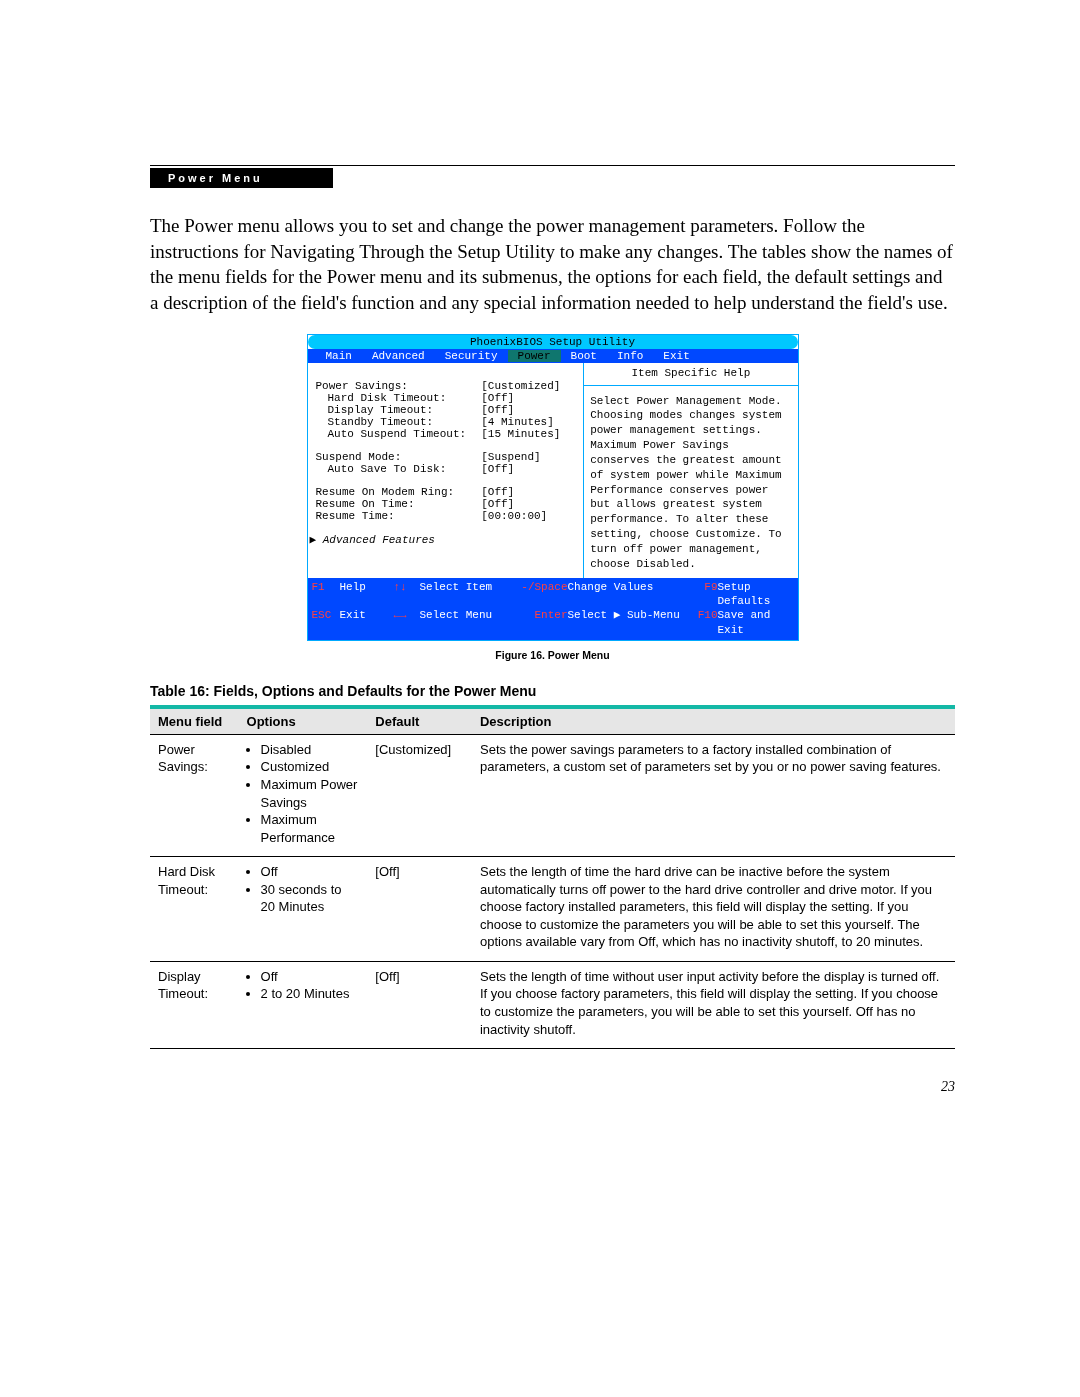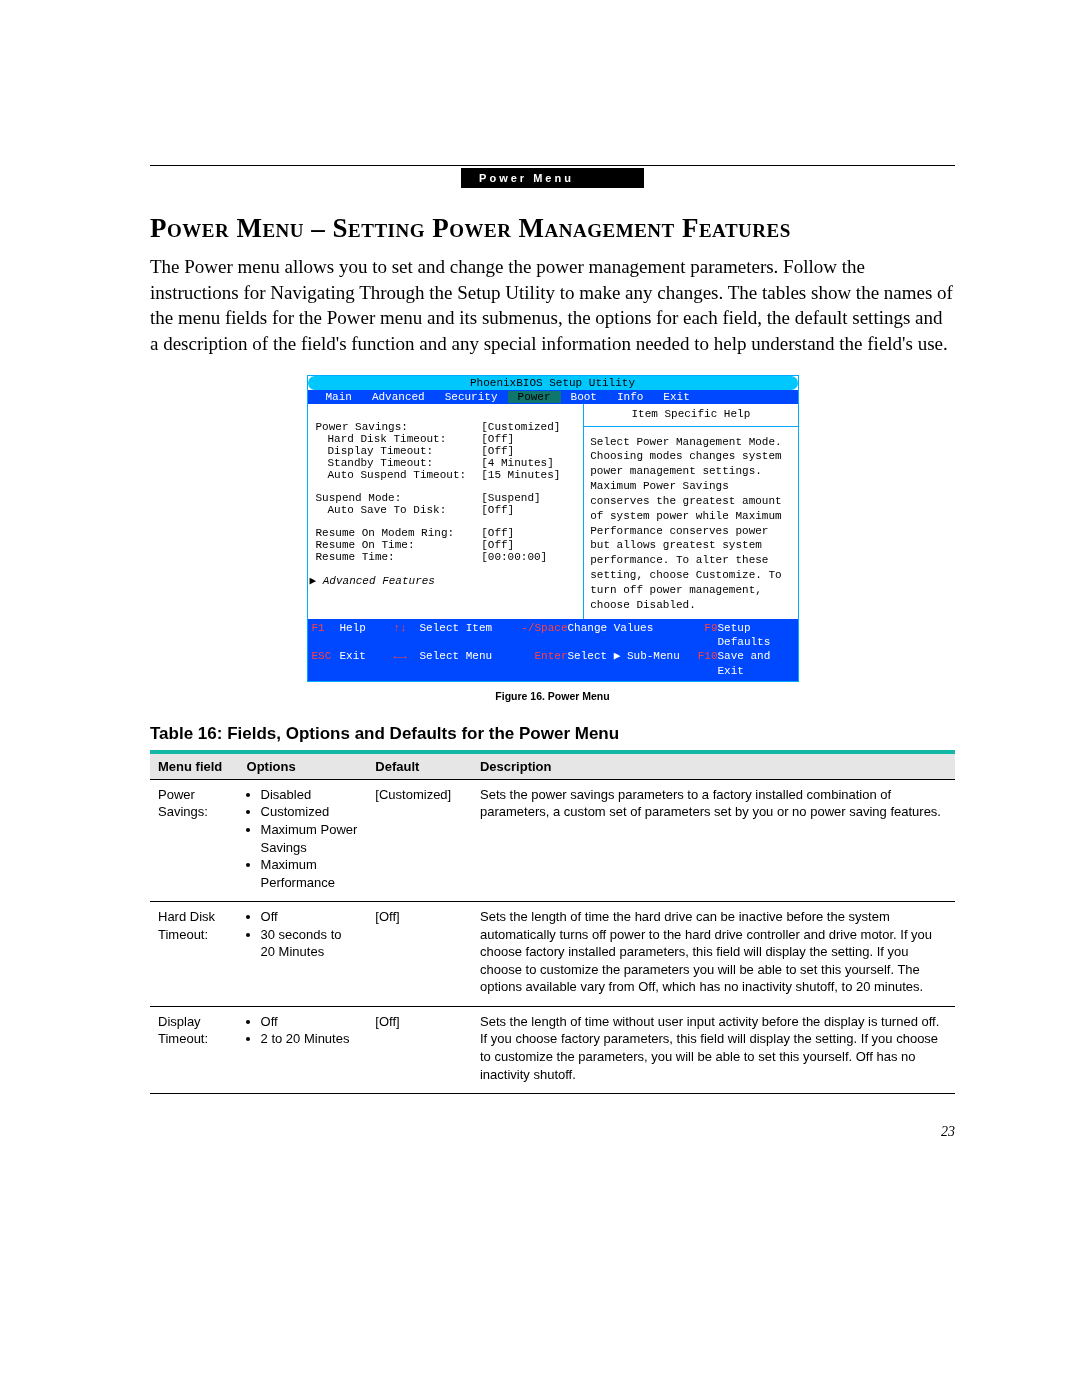--- a/index.html
+++ b/index.html
@@ -11,21 +11,21 @@
   }
   .page {
     padding: 165px 125px 60px 150px;
   }
   .rule {
     border-top: 1px solid #000;
     margin-bottom: 2px;
   }
   .header-bar {
     display: flex;
-    justify-content: center;
+    justify-content: flex-start;
     margin-bottom: 25px;
     text-decoration: underline;
   }
   .header-tab {
     background: #000;
     color: #fff;
     font-family: Arial, Helvetica, sans-serif;
     font-size: 11px;
     font-weight: bold;
     letter-spacing: 3px;
@@ -122,21 +122,21 @@
   .bios-footer .c8 { flex:1;}
   .fig-caption {
     text-align: center;
     font-family: Arial, Helvetica, sans-serif;
     font-size: 10.5px;
     font-weight: bold;
     margin: 6px 0 22px 0;
   }
   .table-title {
     font-family: Arial, Helvetica, sans-serif;
-    font-size: 17px;
+    font-size: 14px;
     font-weight: bold;
     margin: 0 0 6px 0;
   }
   table.fields {
     width: 100%;
     border-collapse: collapse;
     font-family: Arial, Helvetica, sans-serif;
     font-size: 13px;
   }
   table.fields th {
@@ -173,21 +173,20 @@
 </style>
 </head>
 <body>
 
 <div class="page">
   <div class="rule"></div>
   <div class="header-bar">
     <div class="header-tab">Power Menu</div>
   </div>
 
-  <h1 class="section-title">Power Menu – Setting Power Management Features</h1>
   <p class="intro">The Power menu allows you to set and change the power management parameters. Follow the instructions for Navigating Through the Setup Utility to make any changes. The tables show the names of the menu fields for the Power menu and its submenus, the options for each field, the default settings and a description of the field's function and any special information needed to help understand the field's use.</p>
 
   <div class="bios">
     <div class="bios-title">PhoenixBIOS Setup Utility</div>
     <div class="bios-menu" id="bios-menu">
         <span>Main</span>
         <span>Advanced</span>
         <span>Security</span>
         <span class="sel">Power</span>
         <span>Boot</span>

